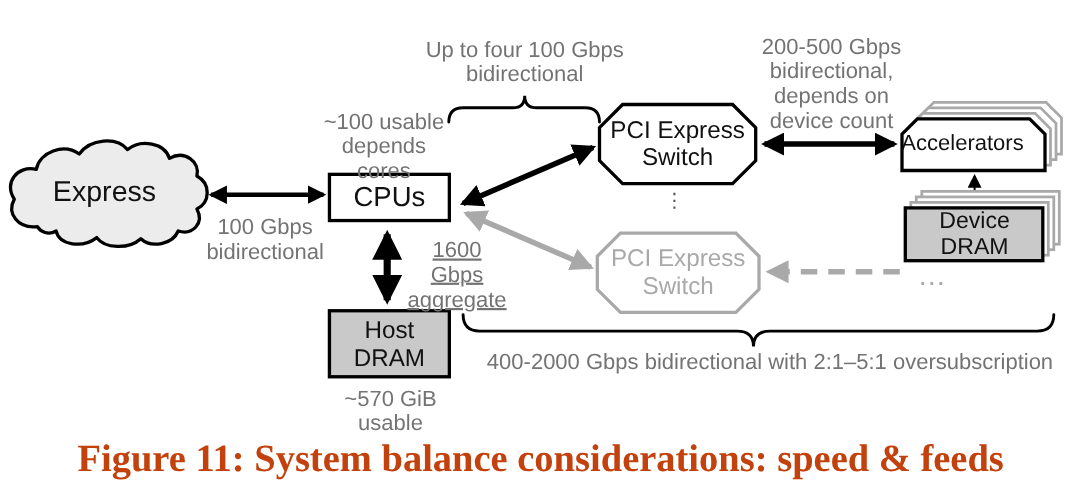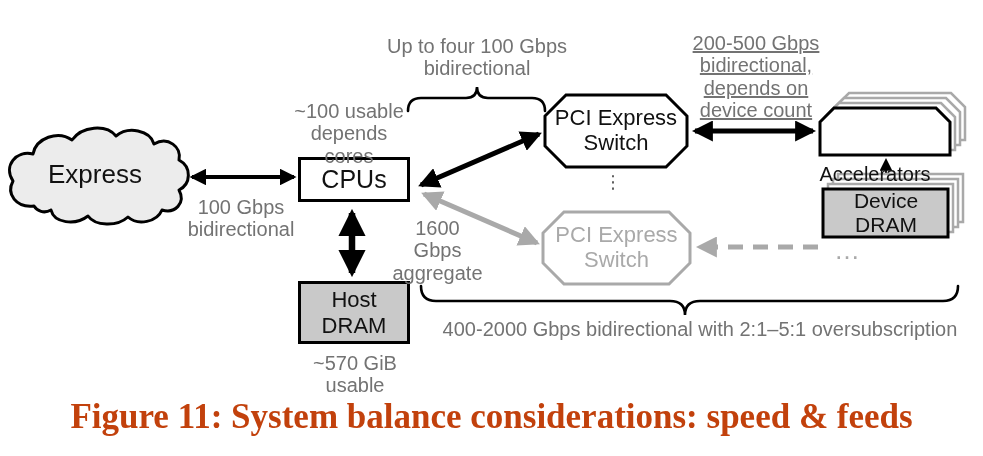--- a/index.html
+++ b/index.html
@@ -77,33 +77,33 @@
   <div class="nodebox graybox" style="left:298px;top:281px;width:112px;height:63px;font-size:22px;">
     <span>Host DRAM</span>
   </div>
 
   <div class="overlay" style="left:30px;top:150px;width:130px;height:50px;font-size:26px;">Express</div>
 
   <div class="overlay" style="left:545px;top:95px;width:142px;height:72px;font-size:22px;">PCI Express Switch</div>
 
   <div class="overlay muted" style="left:543px;top:212px;width:147px;height:72px;font-size:22px;">PCI Express Switch</div>
 
-  <div class="overlay" style="left:820px;top:106px;width:110px;height:49px;font-size:20px;margin-top:44px;">Accelerators</div>
+  <div class="overlay" style="left:820px;top:106px;width:110px;height:49px;font-size:20px;">Accelerators</div>
 
   <div class="overlay" style="left:840px;top:189px;width:92px;height:48px;font-size:21px;">Device DRAM</div>
 
   <div class="lbl" style="left:182px;top:196px;width:118px;">100 Gbps bidirectional</div>
 
   <div class="lbl" style="left:290px;top:100px;width:118px;">~100 usable depends cores</div>
 
   <div class="lbl" style="left:383px;top:35px;width:188px;">Up to four 100 Gbps bidirectional</div>
 
-  <div class="lbl" style="left:690px;top:32px;width:132px;text-decoration:underline;">200-500 Gbps bidirectional, depends on device count</div>
+  <div class="lbl" style="left:690px;top:32px;width:132px;">200-500 Gbps bidirectional, depends on device count</div>
 
-  <div class="lbl" style="left:390px;top:217px;width:95px;">1600 Gbps aggregate</div>
+  <div class="lbl" style="left:368px;top:217px;width:95px;text-decoration:underline;">1600 Gbps aggregate</div>
 
   <div class="lbl" style="left:306px;top:352px;width:98px;">~570 GiB usable</div>
 
   <div class="lbl" style="left:420px;top:318px;width:560px;">400-2000 Gbps bidirectional with 2:1–5:1 oversubscription</div>
 
   <div class="lbl" style="left:603px;top:172px;width:20px;font-size:18px;color:#555;">⋮</div>
 
   <div class="lbl muted" style="left:834px;top:236px;width:50px;font-size:26px;text-align:left;">…</div>
 
   <div class="caption">Figure 11: System balance considerations: speed &amp; feeds</div>

